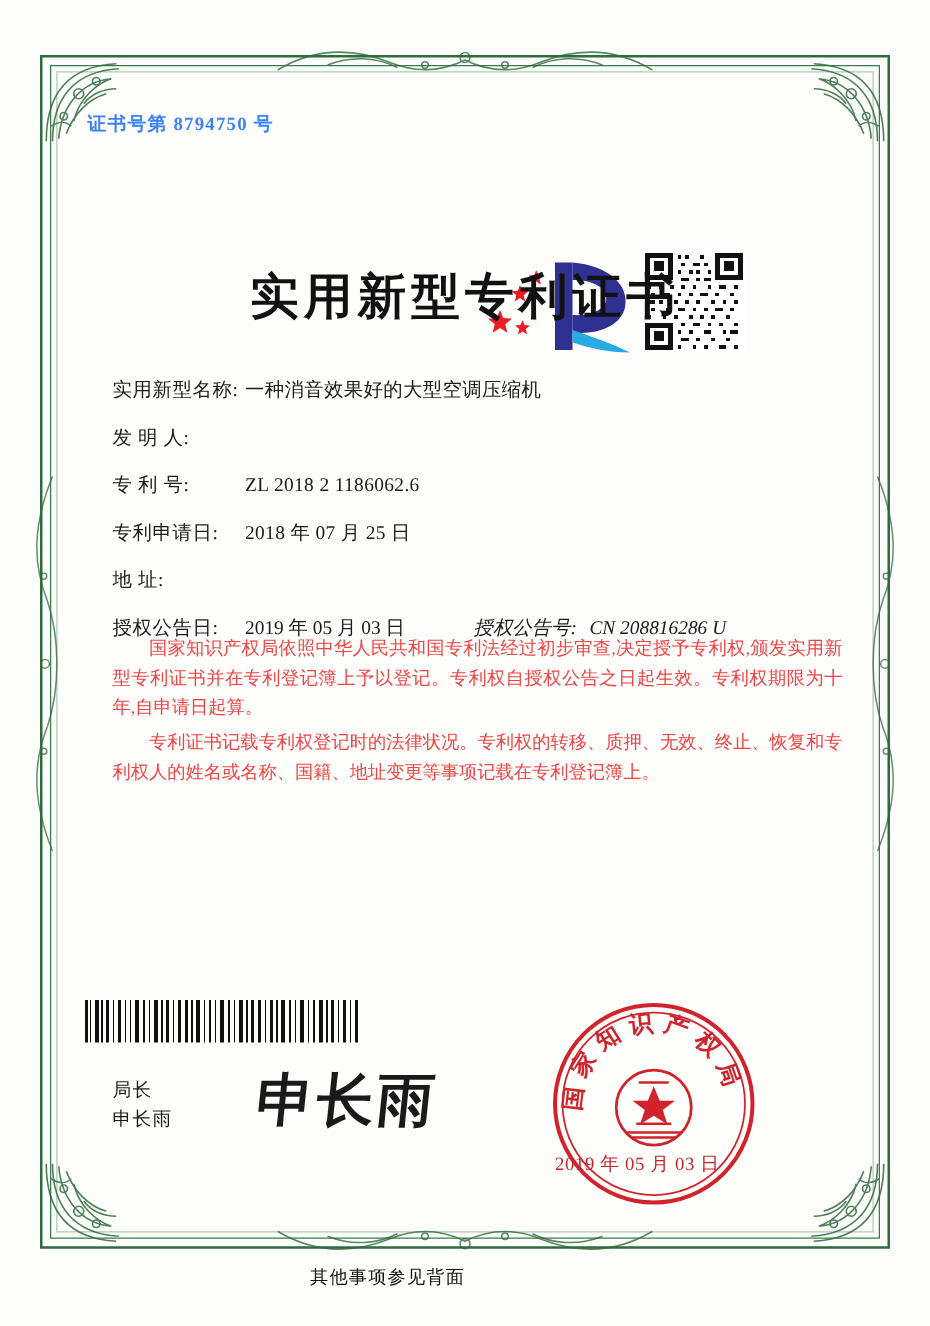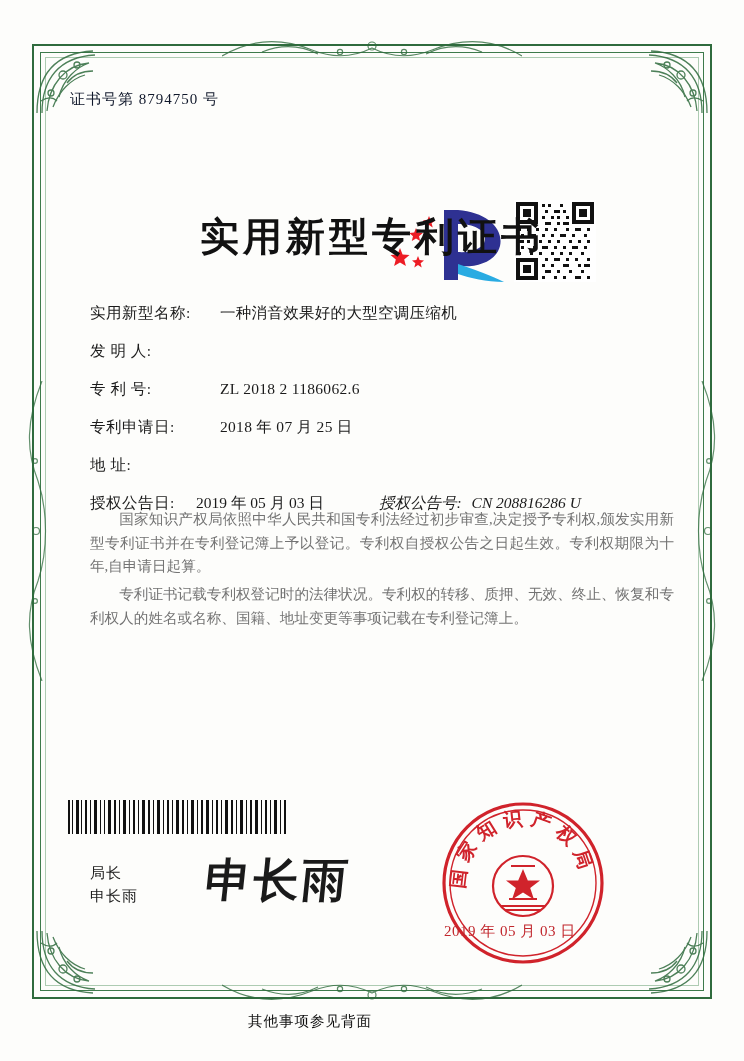--- a/index.html
+++ b/index.html
@@ -95,21 +95,22 @@
   
   .content {
     position: absolute;
     left: 70px;
     top: 90px;
     width: 604px;
   }
   .cert-no {
     font-size: 15px;
     letter-spacing: 1px;
-    color: #0f172a;
+    color: #3b82f6;
+    font-weight: bold;
   }
 
   .logo {
     position: absolute;
     left: 318px;
     top: 112px;
     width: 120px;
     height: 86px;
   }
   .qr {
@@ -139,21 +140,20 @@
     left: 20px;
     top: 215px;
     width: 584px;
     font-size: 15.5px;
     line-height: 1;
   }
   .field-row {
     display: flex;
     align-items: flex-start;
     margin-bottom: 22.5px;
-    gap: 24px;
   }
   .fl {
     width: 106px;
     flex: none;
     letter-spacing: 0.5px;
     white-space: nowrap;
   }
   .fv {
     flex: 1;
     letter-spacing: 0.3px;
@@ -172,21 +172,21 @@
   .inline-pair .lbl2 { margin-right: 10px; }
 
   .paras {
     position: absolute;
     left: 20px;
     top: 418px;
     width: 584px;
     font-size: 14.6px;
     line-height: 1.62;
     text-align: justify;
-    color: #737373;
+    color: #ef4444;
   }
   .paras p { margin: 0 0 4px 0; text-indent: 2em; }
 
   
   .barcode {
     position: absolute;
     left: 68px;
     top: 800px;
     width: 220px;
     height: 34px;

